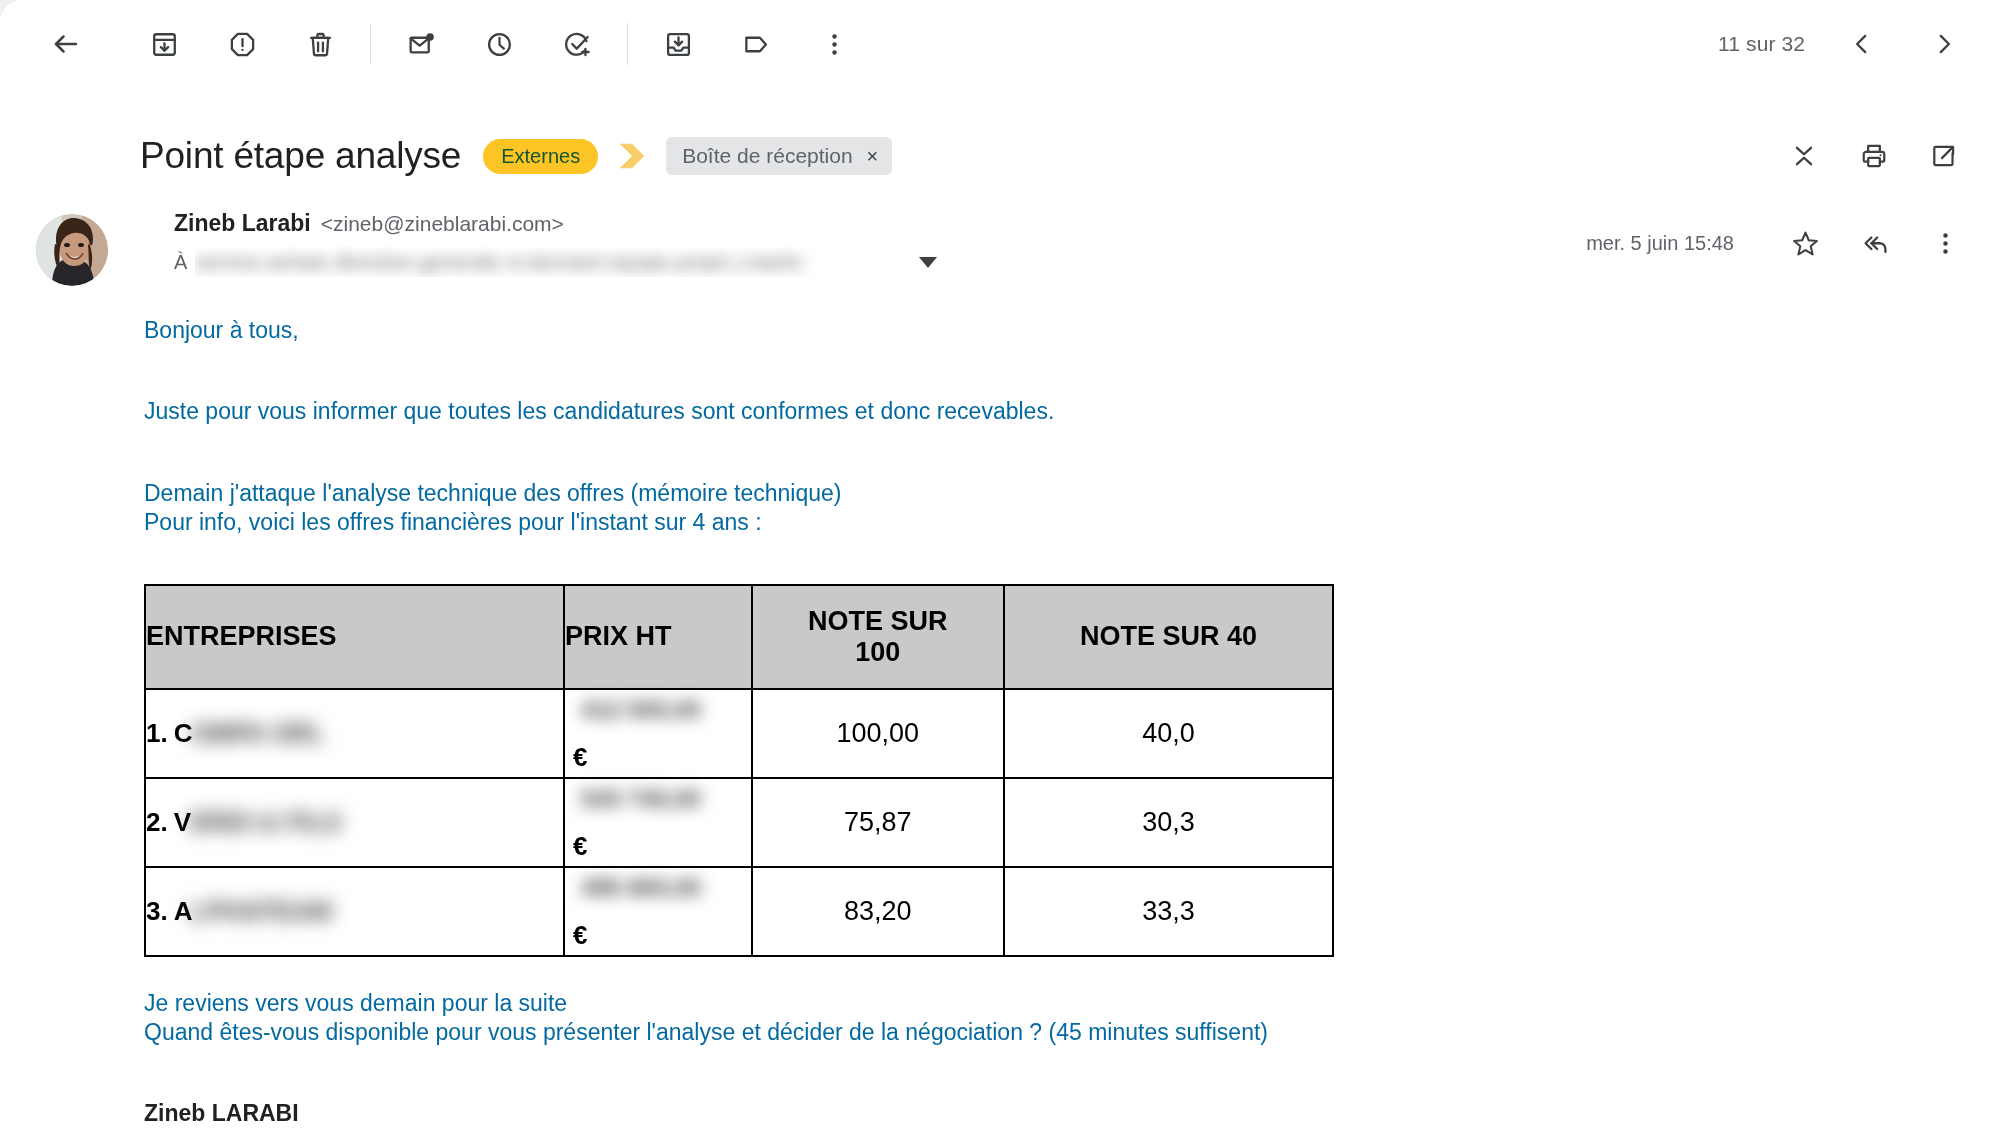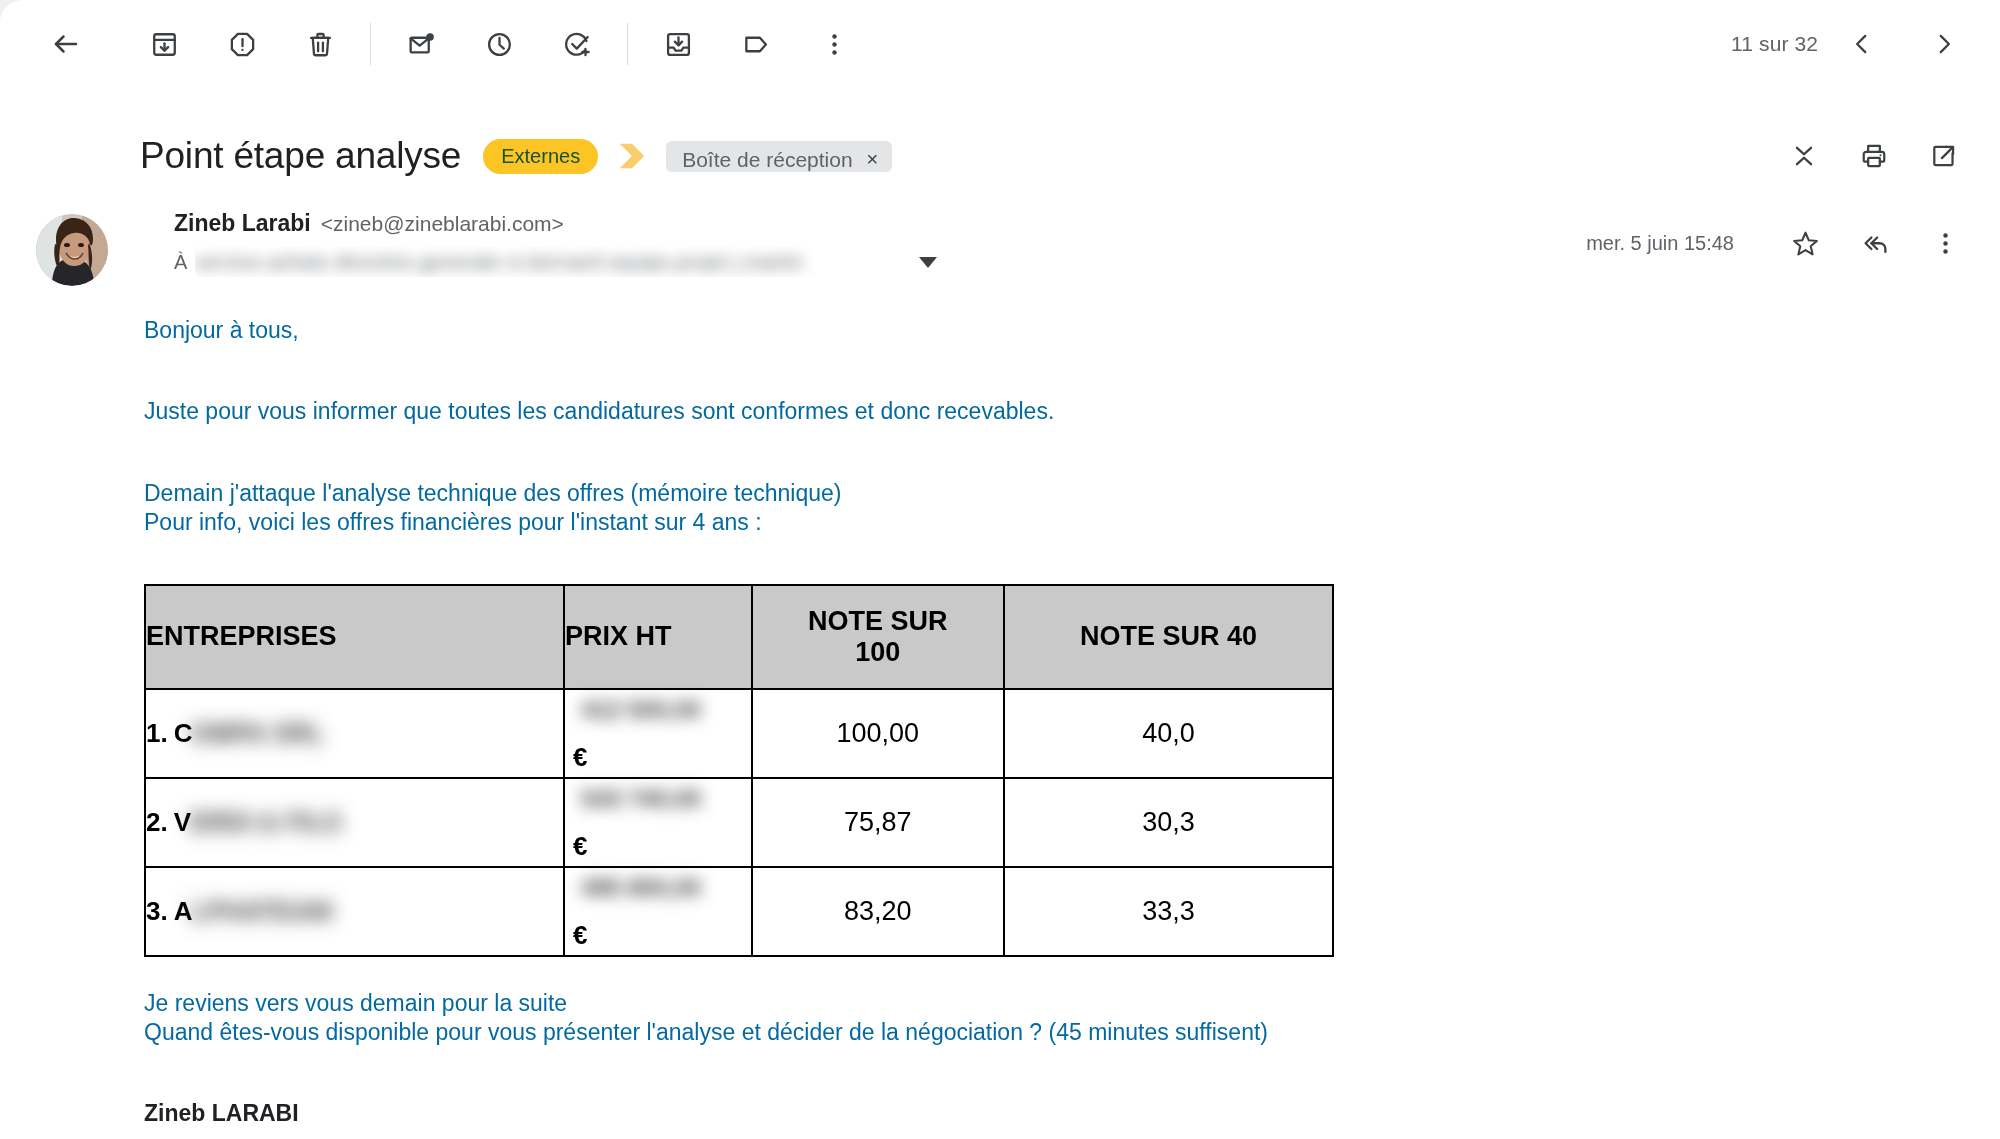--- a/index.html
+++ b/index.html
@@ -44,21 +44,21 @@
     width: 1px; height: 42px;
     background: #dadce0;
     margin: 0 22px;
     flex: 0 0 auto;
   }
   .tb-spacer { flex: 1 1 auto; }
   .tb-count {
     font-size: 21px;
     color: #5f6368;
     letter-spacing: .1px;
-    margin-right: 16px;
+    margin-right: 29px;
     white-space: nowrap;
   }
   .tb-nav { width: 56px; height: 56px; display:flex; align-items:center; justify-content:center; border-radius:50%; cursor:pointer; }
 
   
   .subject-row {
     position: absolute;
     top: 120px; left: 0; right: 0;
     height: 72px;
     display: flex;
@@ -89,21 +89,21 @@
     width: 28px; height: 30px;
     flex: 0 0 auto;
     cursor: pointer;
   }
   .inbox-chip {
     margin-left: 20px;
     background: #e4e5e7;
     color: #5f6368;
     font-size: 21px;
     border-radius: 6px;
-    padding: 8px 14px 2px 16px;
+    padding: 8px 14px 9px 16px;
     line-height: 1;
     display: flex;
     align-items: center;
     gap: 14px;
     white-space: nowrap;
     cursor: pointer;
   }
   .inbox-chip .chip-x { font-size: 20px; color: #3c4043; }
   .subject-actions {
     margin-left: auto;

